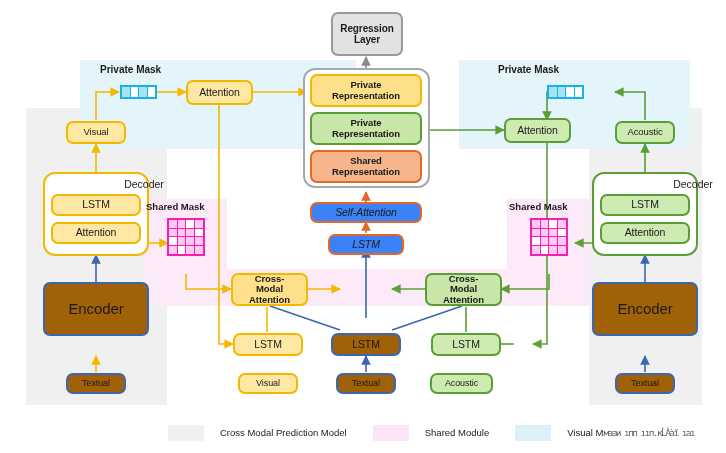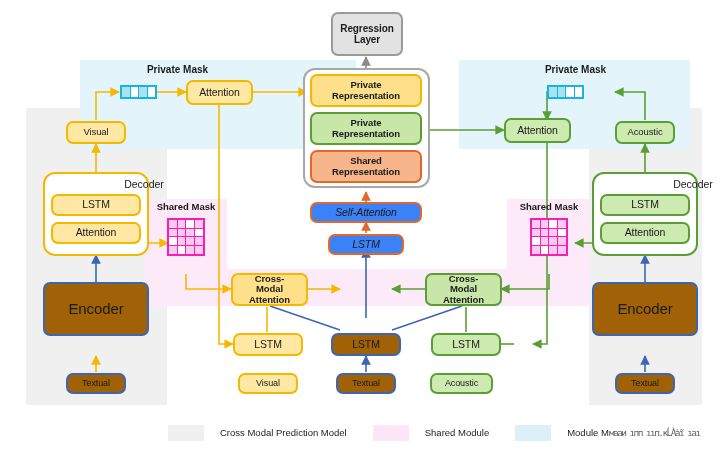--- a/index.html
+++ b/index.html
@@ -61,21 +61,21 @@
 
   .smask{position:absolute;box-sizing:border-box;
     display:grid;grid-template-columns:repeat(4,1fr);grid-template-rows:repeat(4,1fr);
     border:2px solid #f51fb4;background:#ffffff;}
   .smask u{display:block;border-right:1.5px solid #f51fb4;border-bottom:1.5px solid #f51fb4;}
   .smask u:nth-child(4n){border-right:none;}
   .smask u:nth-child(n+13){border-bottom:none;}
   .smask u.on{background:#ffc9f0;}
 
   
-  .caption{position:absolute;font-weight:700;color:#1a1a1a;text-align:center;}
+  .caption{position:absolute;font-weight:700;color:#1a1a1a;text-align:left;}
 
   
   #legend{position:absolute;left:0;top:412px;width:726px;height:41px;
     display:flex;align-items:center;}
   .lg-item{display:flex;align-items:center;}
   .lg-sw{width:36px;height:16px;display:block;}
   .lg-tx{font-size:9.5px;color:#1a1a1a;white-space:nowrap;}
   .garble{
     font-family:"DejaVu Sans Mono",monospace;
     letter-spacing:-1.6px;opacity:.72;
@@ -341,17 +341,17 @@
     <div class="lg-item" style="margin-left:168px;">
       <span class="lg-sw" style="background:#f0f0f0;"></span>
       <span class="lg-tx" style="margin-left:16px;">Cross Modal Prediction Model</span>
     </div>
     <div class="lg-item" style="margin-left:26px;">
       <span class="lg-sw" style="background:#fbe5f7;"></span>
       <span class="lg-tx" style="margin-left:16px;">Shared Module</span>
     </div>
     <div class="lg-item" style="margin-left:26px;">
       <span class="lg-sw" style="background:#dcf0f8;"></span>
-      <span class="lg-tx" style="margin-left:16px;"><span>Module M</span><span class="garble">мааи ıпп ııп.ĸĹÀàĩ ıаı</span></span>
+      <span class="lg-tx" style="margin-left:16px;"><span>Visual M</span><span class="garble">мааи ıпп ııп.ĸĹÀàĩ ıаı</span></span>
     </div>
   </div>
 
 </div>
 
 </body></html>

